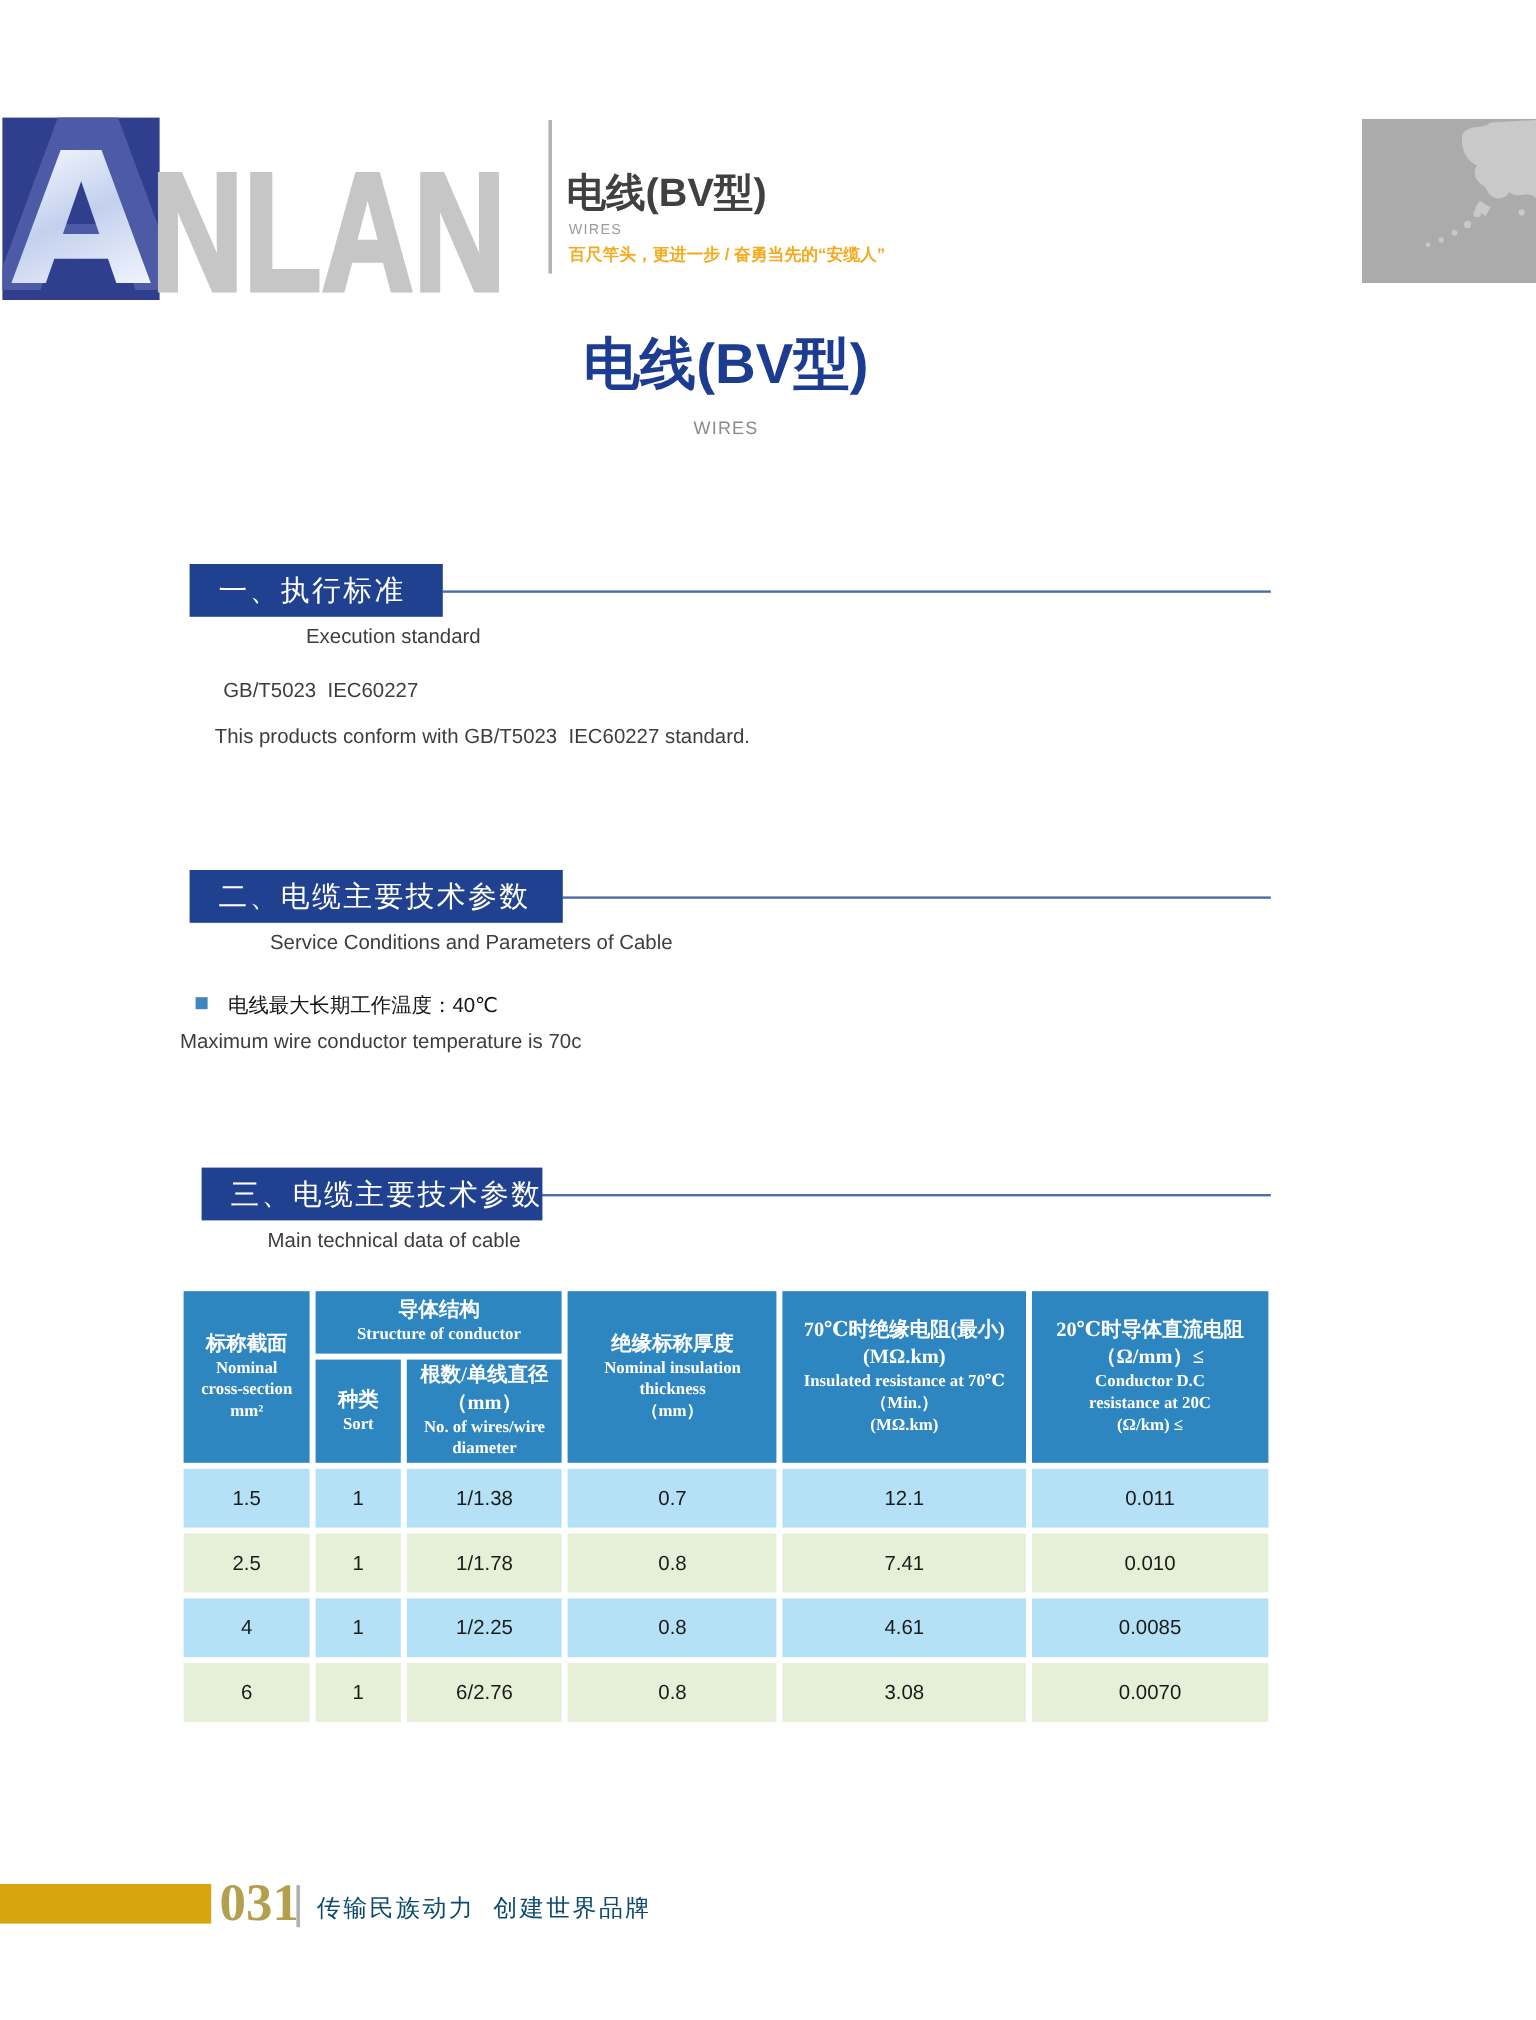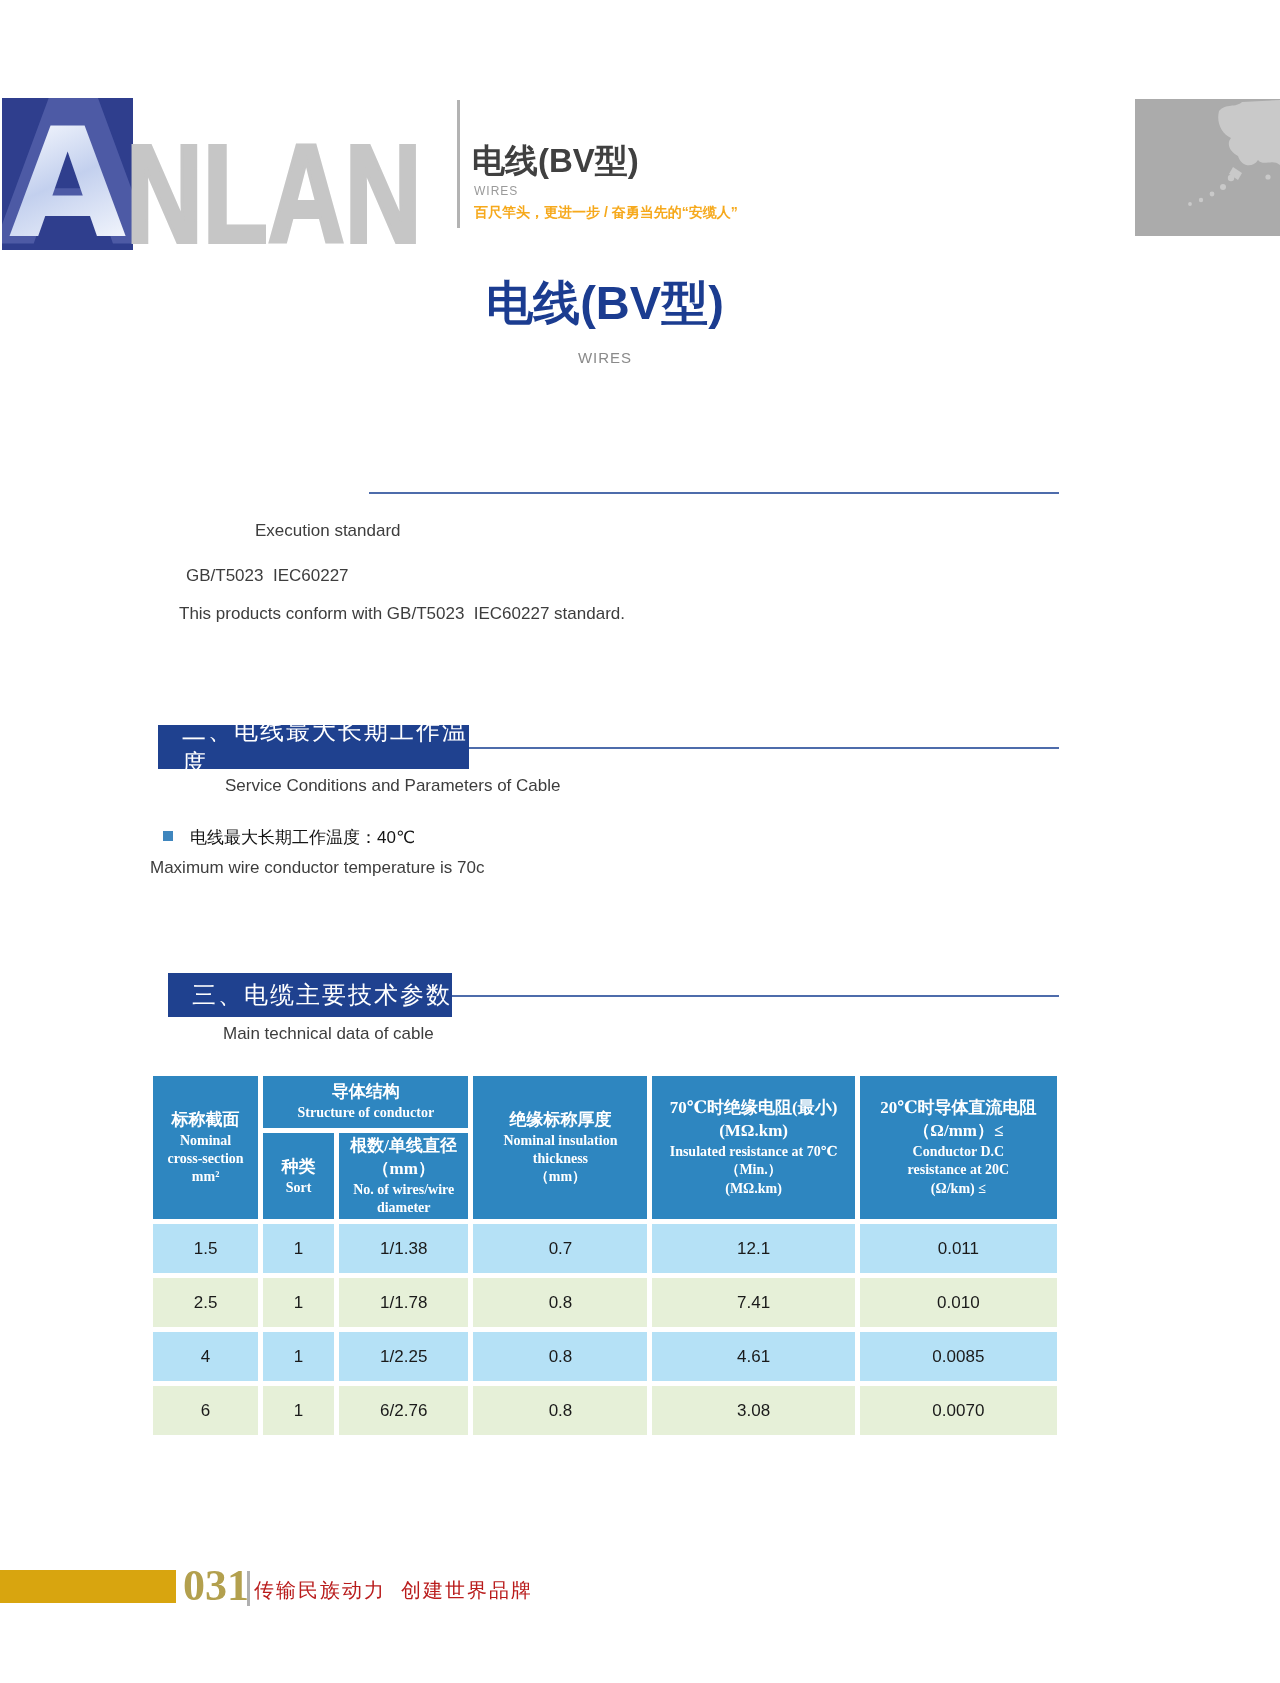--- a/index.html
+++ b/index.html
@@ -65,21 +65,21 @@
   tr.h2 td { height:80px; }
   td.cell { text-align:center; vertical-align:middle; font-size:17px; color:#1a1a1a; height:47px; }
   tr.blue  td.cell { background:#b5e1f6;margin-left:28px; }
   tr.green td.cell { background:#e6f0d8; }
 
   
   .footer-bar { position:absolute; left:0; top:1570px; width:176px; height:33px; background:#d8a50f; }
   .page-num { position:absolute; left:183px; top:1560px; font-family:"Liberation Serif","DejaVu Serif",serif;
               font-weight:bold; font-size:44px; color:#b3a04e; }
   .footer-divider { position:absolute; left:247px; top:1571px; width:3px; height:35px; background:#b0b0b0; }
-  .footer-slogan { position:absolute; left:254px; top:1577px; font-size:20px; color:#b91c1c;
+  .footer-slogan { position:absolute; left:264px; top:1577px; font-size:20px; color:#0c4a6e;
                    letter-spacing:2px; white-space:pre; }
 </style>
 </head>
 <body>
 
 <div class="page">
 
   <div class="logo-box">
     <span class="logo-a-back">A</span>
     <span class="logo-a-front">A</span>
@@ -103,27 +103,30 @@
       <circle cx="133" cy="78" r="2.6" fill="#c9c9c9"></circle>
     </svg>
   </div>
 
   <div class="doc-title">
     <h1>电线(BV型)</h1>
     <div class="doc-sub">WIRES</div>
   </div>
 
   <div class="sec-line" id="line1"></div>
+  <div class="sec-bar" id="bar1">
+    <span>一、执行标准</span>
+  </div>
   <div class="txt" id="sub1">Execution standard</div>
   <div class="txt" id="std1">GB/T5023  IEC60227</div>
   <div class="txt" id="para1">This products conform with GB/T5023  IEC60227 standard.</div>
 
   <div class="sec-line" id="line2"></div>
   <div class="sec-bar" id="bar2">
-    <span>二、电线最大长期工作温度</span>
+    <span>二、电缆主要技术参数</span>
   </div>
   <div class="txt" id="sub2">Service Conditions and Parameters of Cable</div>
   <div class="bullet-sq"></div>
   <div class="txt" id="bullet-cn">电线最大长期工作温度：40℃</div>
   <div class="txt" id="bullet-en">Maximum wire conductor temperature is 70c</div>
 
   <div class="sec-line" id="line3"></div>
   <div class="sec-bar" id="bar3">
     <span>三、电缆主要技术参数</span>
   </div>

